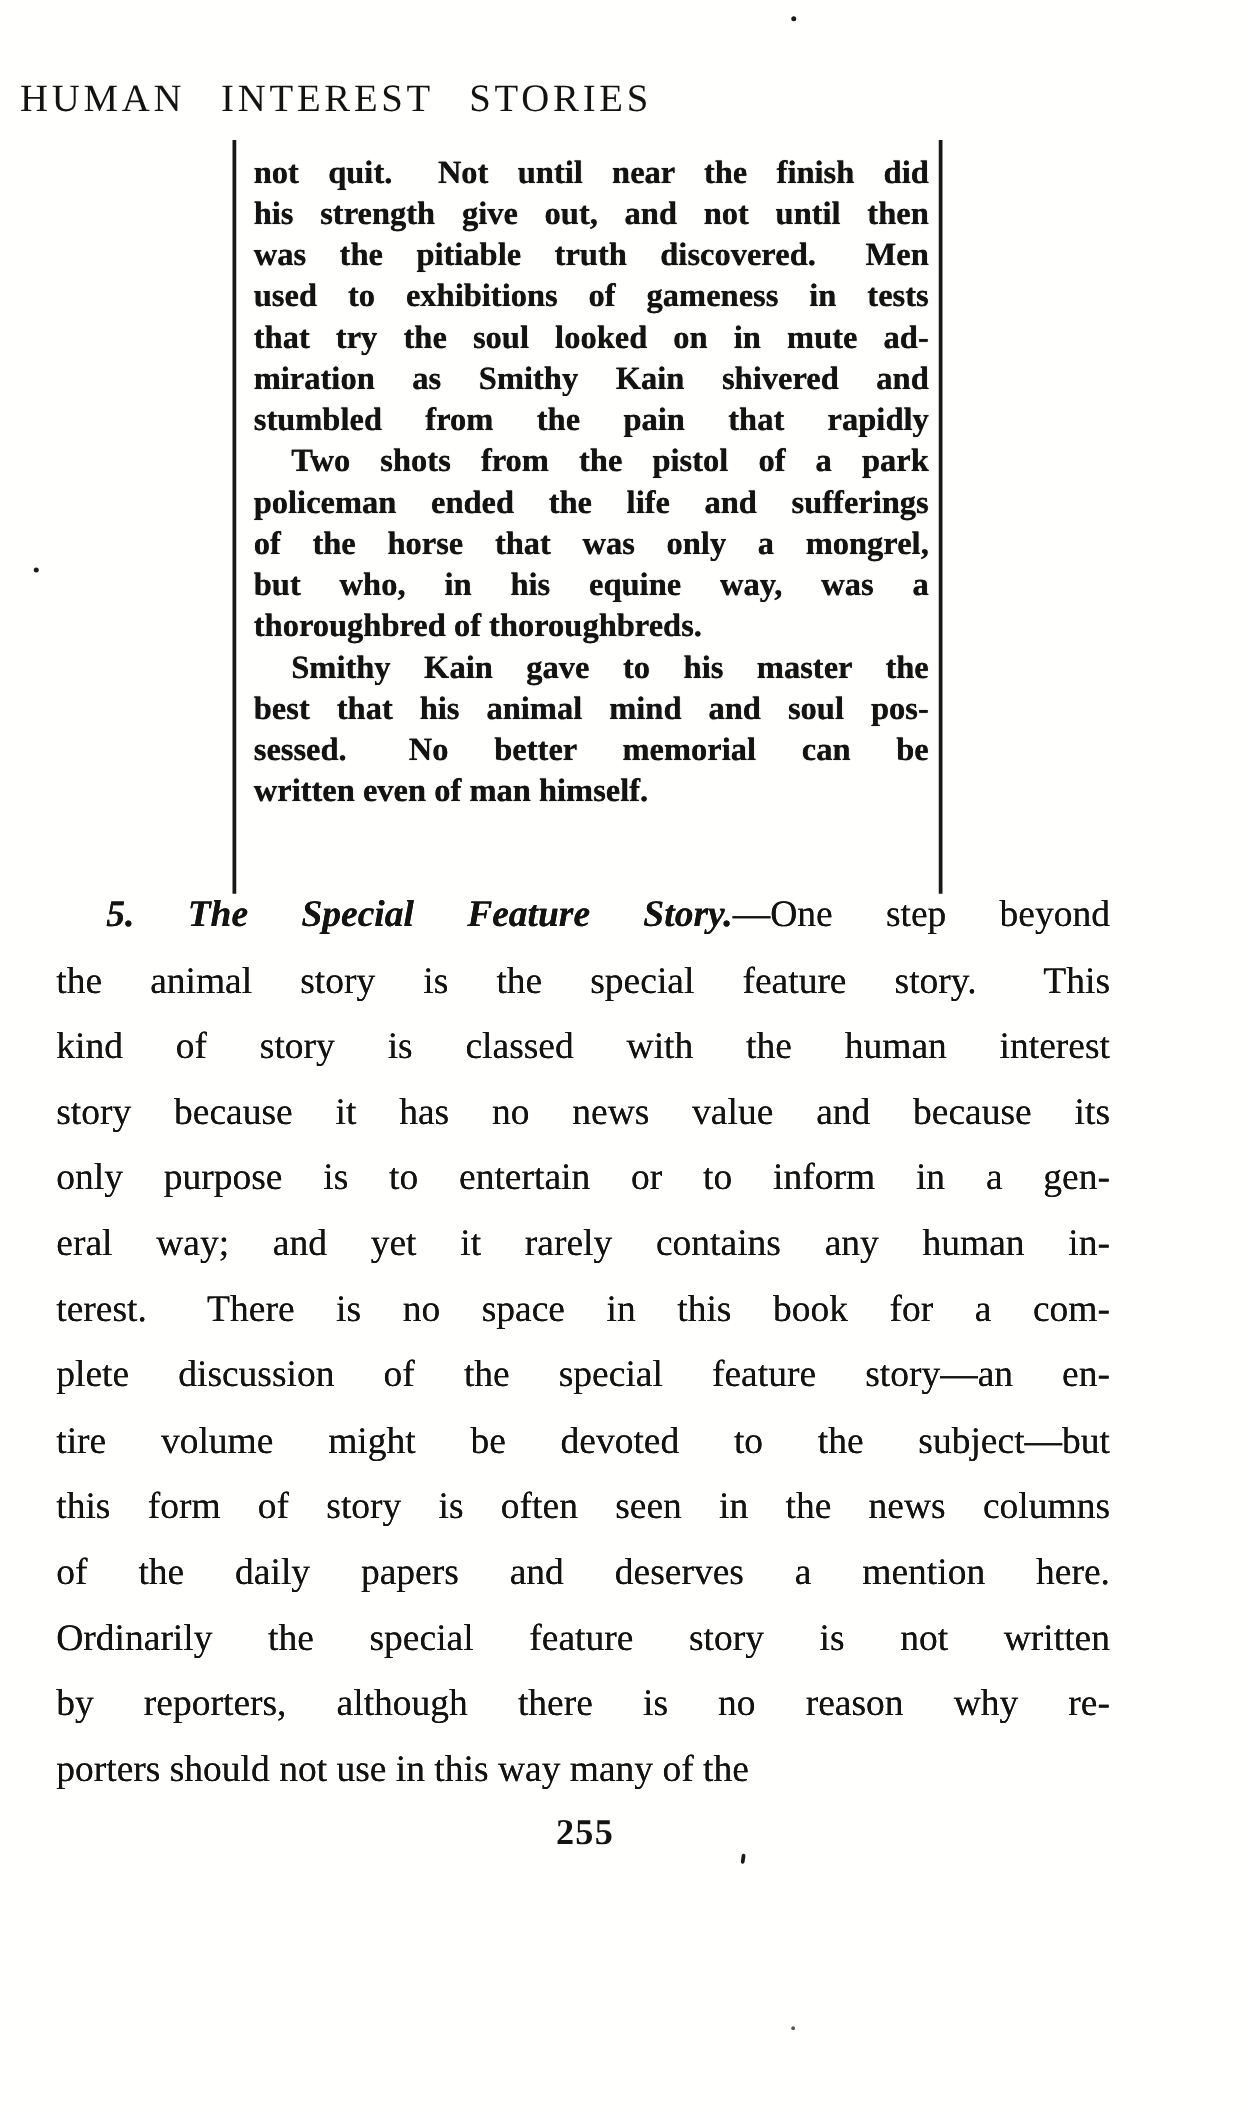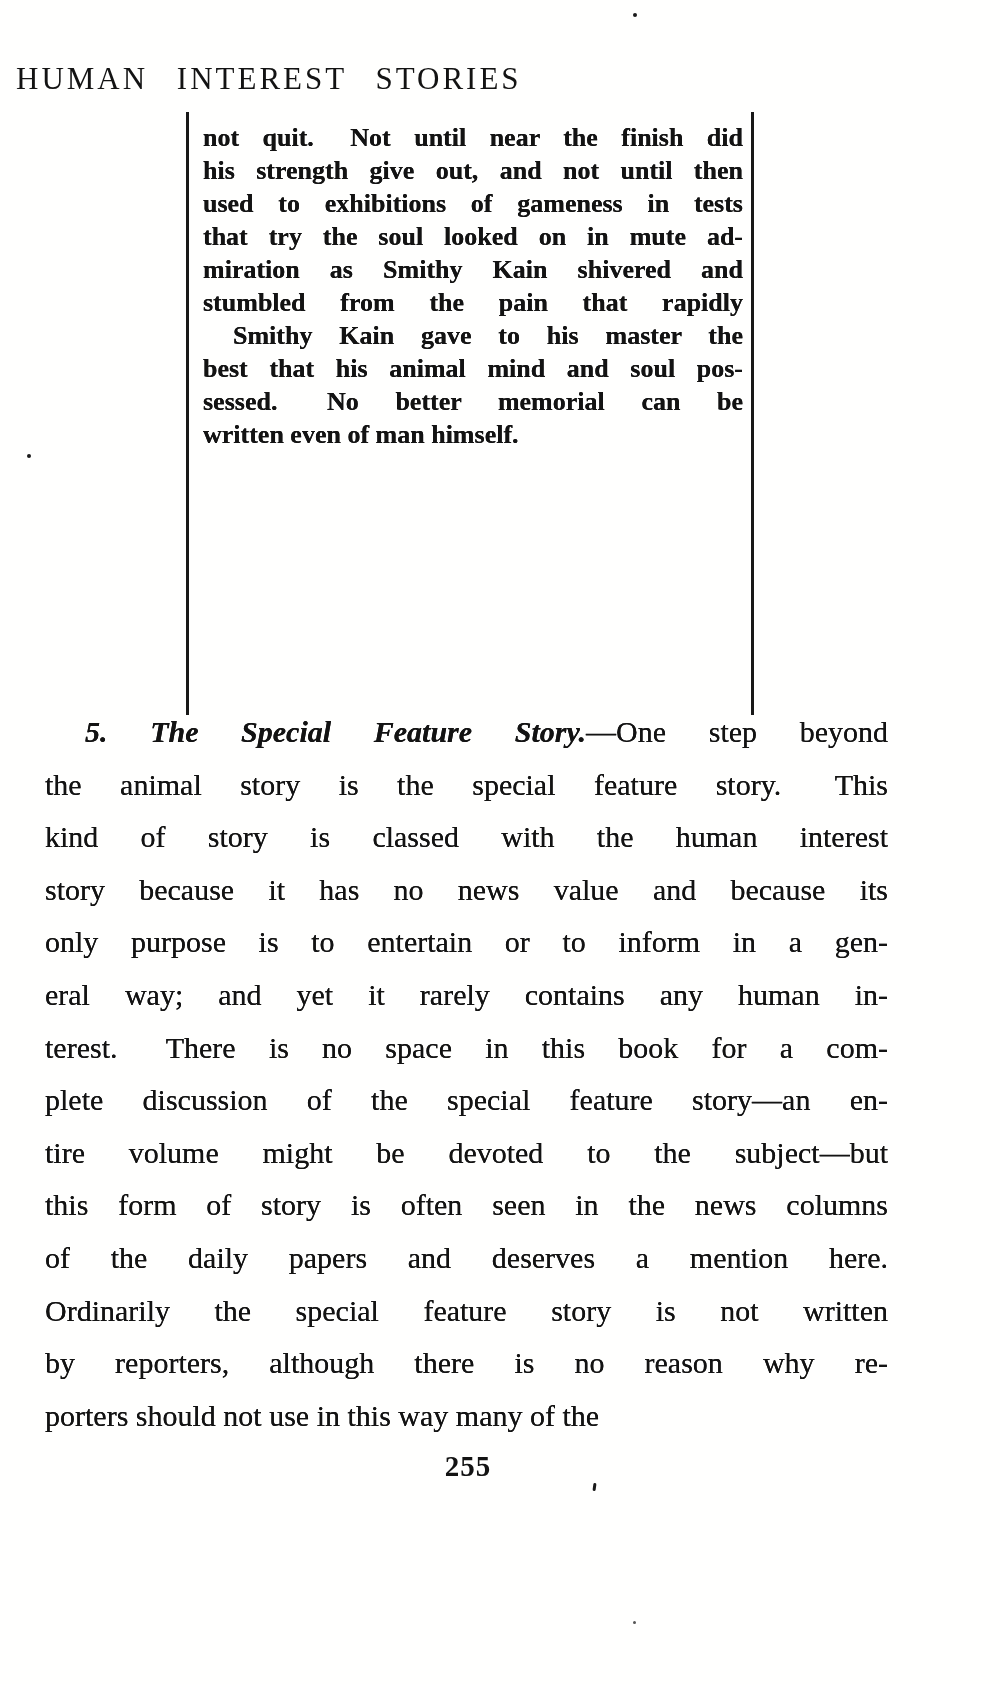--- a/index.html
+++ b/index.html
@@ -66,24 +66,32 @@
 <body>
 
 <div class="page">
 
   <div class="running-head">HUMAN INTEREST STORIES</div>
 
   <div class="excerpt">
     <div>
       <div class="xline">not quit.  Not until near the finish did</div>
       <div class="xline">his strength give out, and not until then</div>
+      <div class="xline">was the pitiable truth discovered.  Men</div>
       <div class="xline">used to exhibitions of gameness in tests</div>
       <div class="xline">that try the soul looked on in mute ad-</div>
       <div class="xline">miration as Smithy Kain shivered and</div>
       <div class="xline">stumbled from the pain that rapidly</div>
+    </div>
+    <div>
+      <div class="xline ind">Two shots from the pistol of a park</div>
+      <div class="xline">policeman ended the life and sufferings</div>
+      <div class="xline">of the horse that was only a mongrel,</div>
+      <div class="xline">but who, in his equine way, was a</div>
+      <div class="xline last">thoroughbred of thoroughbreds.</div>
     </div>
     <div>
       <div class="xline ind">Smithy Kain gave to his master the</div>
       <div class="xline">best that his animal mind and soul pos-</div>
       <div class="xline">sessed.  No better memorial can be</div>
       <div class="xline last">written even of man himself.</div>
     </div>
   </div>
 
   <div class="bodytext">

